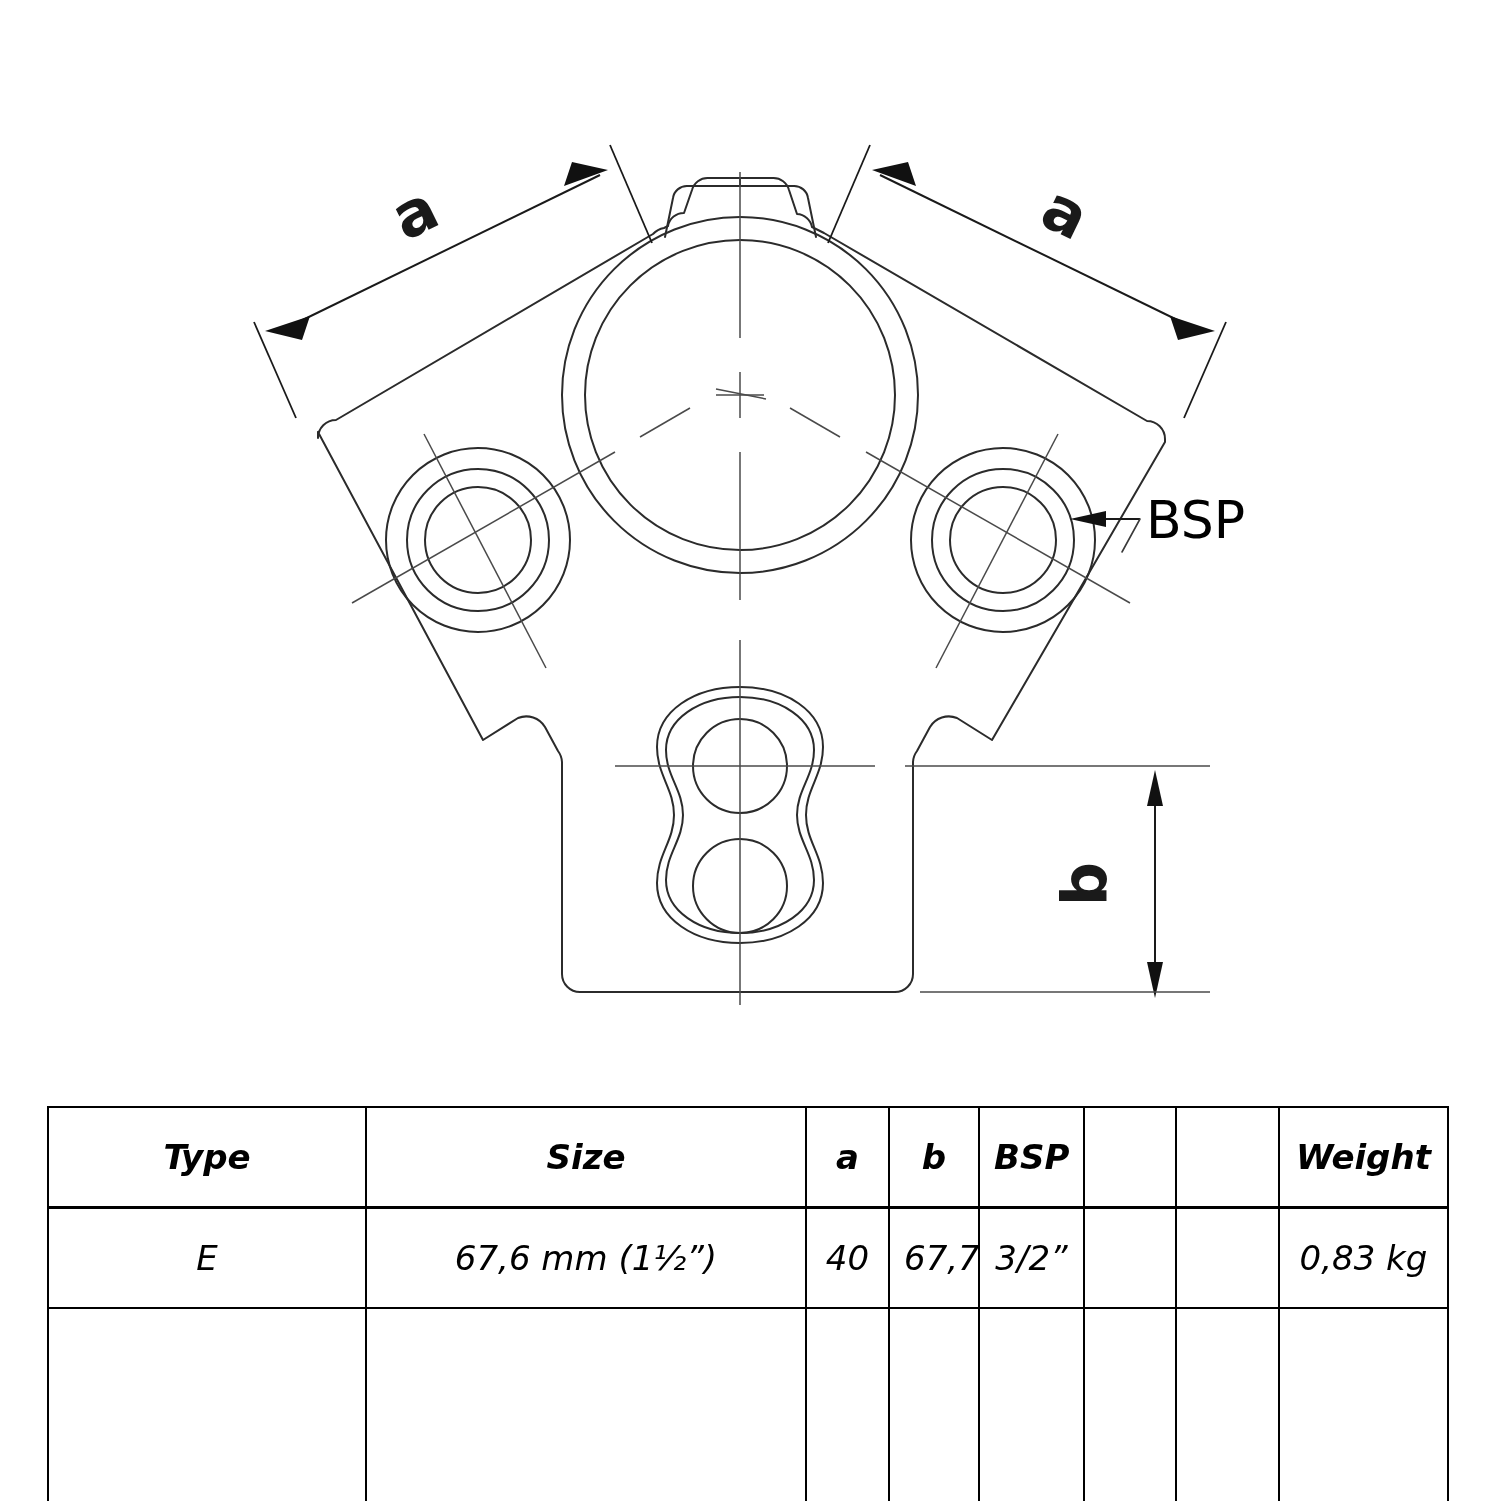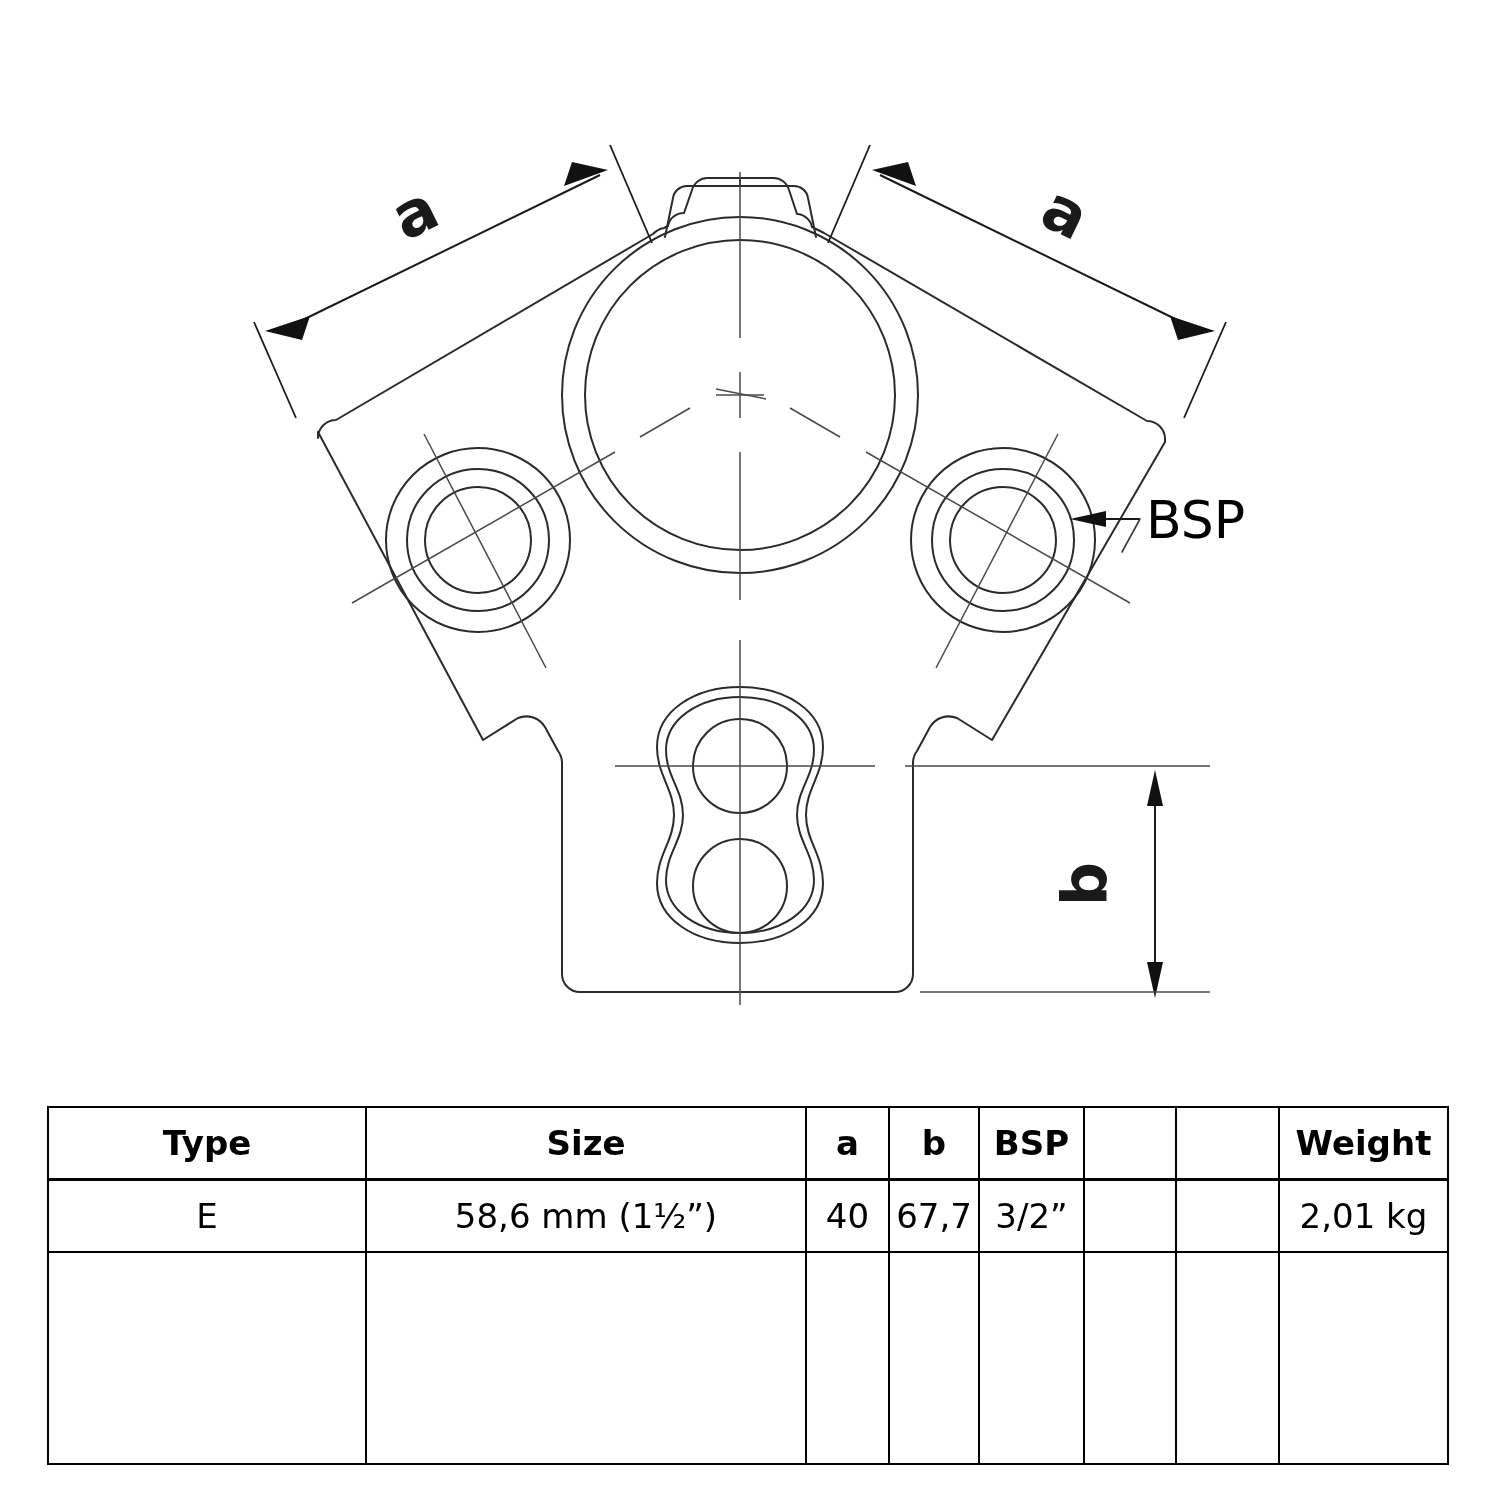--- a/index.html
+++ b/index.html
@@ -39,24 +39,25 @@
     border-collapse: collapse;
     width: 1400px;
     height: 352px;
     table-layout: fixed;
     background: #ffffff;
   }
   table.spec td, table.spec th {
     border: 2px solid #000000;
     text-align: center;
     vertical-align: middle;
-    padding: 0;
+    padding: 14px;
     font-size: 34px;
     font-weight: normal;
     font-family: "DejaVu Sans", sans-serif;
+    font-style: italic;
   }
   table.spec thead th {
     font-weight: bold;
     height: 70px;
     border-bottom-width: 3px;
   }
   table.spec tbody td {
     height: 70px;
   }
   table.spec tbody tr.filler td {
@@ -294,27 +295,27 @@
           <th>b</th>
           <th>BSP</th>
           <th></th>
           <th></th>
           <th>Weight</th>
         </tr>
       </thead>
       <tbody>
         <tr>
           <td>E</td>
-          <td>58,6 mm (1½”)</td>
+          <td>67,6 mm (1½”)</td>
           <td>40</td>
           <td>67,7</td>
           <td>3/2”</td>
           <td></td>
           <td></td>
-          <td>2,01 kg</td>
+          <td>0,83 kg</td>
         </tr>
         <tr class="filler">
           <td></td>
           <td></td>
           <td></td>
           <td></td>
           <td></td>
           <td></td>
           <td></td>
           <td></td>

